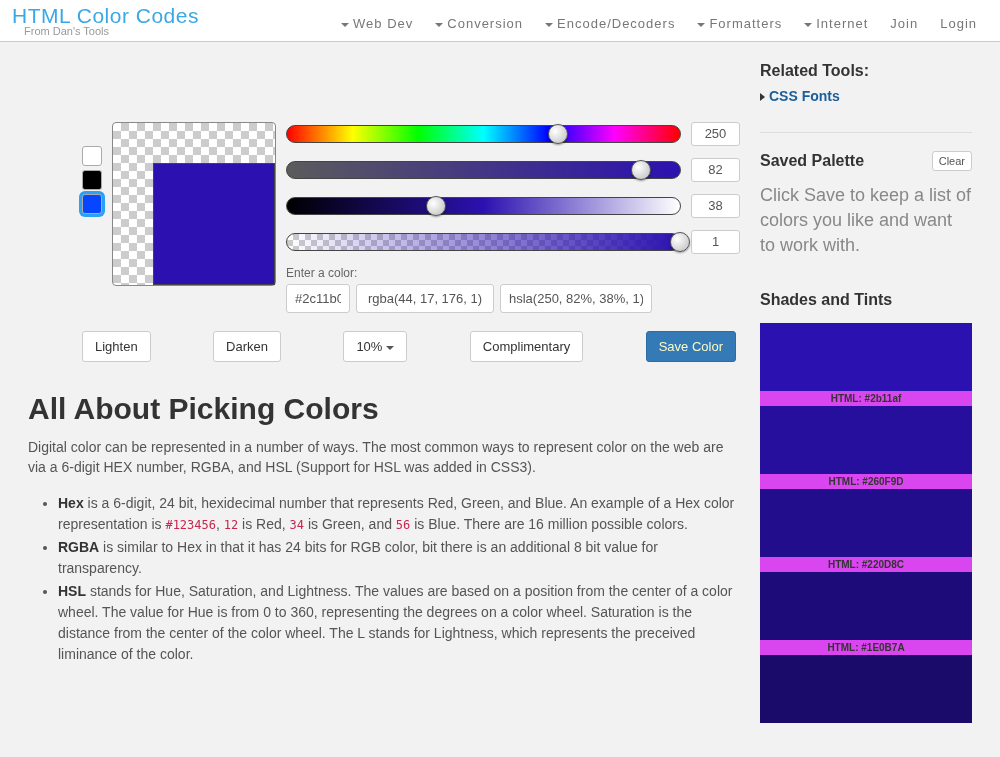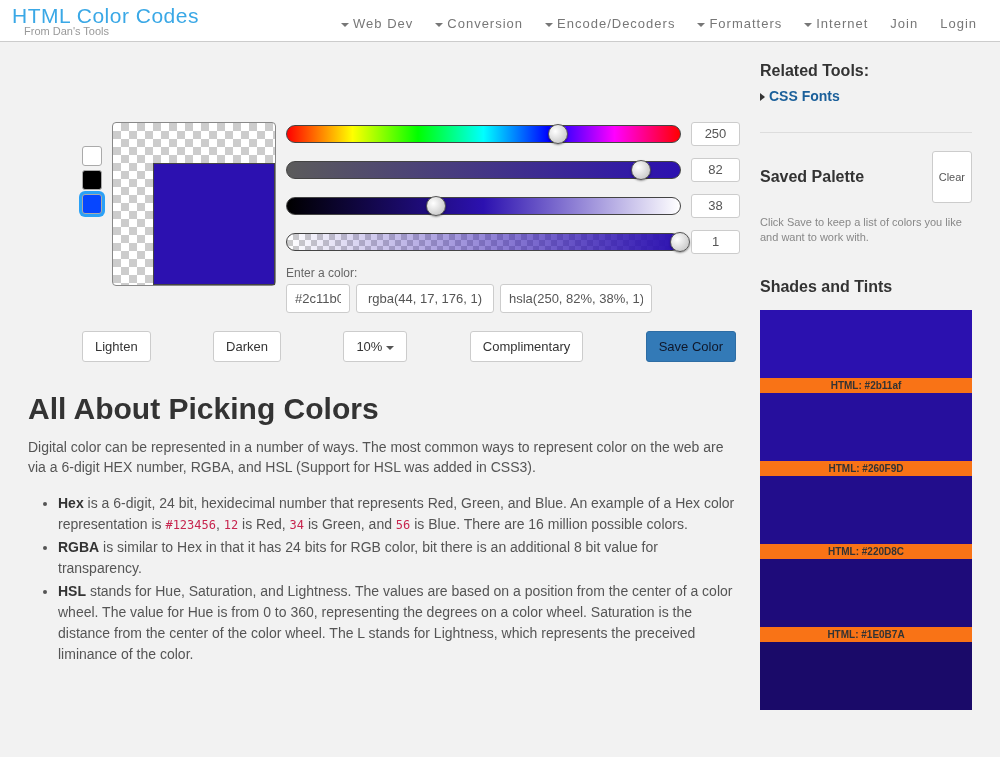--- a/index.html
+++ b/index.html
@@ -125,21 +125,21 @@
   .btn-row { display: flex; justify-content: space-between; gap: 12px; margin-top: 18px; margin-right:4px; margin-left:54px;}
   .btn {
     background: #fff;
     border: 1px solid #ccc;
     border-radius: 3px;
     padding: 7px 12px;
     font-size: 13px;
     color: #333;
     cursor: pointer;
   }
-  .btn.primary { background: #337ab7; border-color: #2e6da4; color: #0f172a; }
+  .btn.primary { background: #337ab7; border-color: #2e6da4; color: #fef9c3; }
   .caret-down.sm { border-top-color:#555; margin-left:4px; margin-right:0;}
   
   h1 {
     font-size: 30px;
     font-weight: 700;
     color: #333;
     margin: 30px 0 12px 0;
   }
   .right-col h2 {
     font-size: 16px;
@@ -158,27 +158,27 @@
     display: inline-block;
     border-top: 4px solid transparent;
     border-bottom: 4px solid transparent;
     border-left: 5px solid #333;
     margin-right: 4px;
   }
   .section-div { border-top: 1px solid #ddd; margin: 28px 0 18px 0; }
   .saved-hdr { display: flex; justify-content: space-between; align-items: center; margin-bottom: 12px; }
   .clear-btn {
     background: #fff; border:1px solid #ccc; border-radius:3px;
-    font-size: 11px; padding: 19px 6px; color:#555; cursor:pointer;
-  }
-  .saved-hint { font-size: 11px; color: #888; line-height: 1.4; }
+    font-size: 11px; padding: 3px 6px; color:#555; cursor:pointer;
+  }
+  .saved-hint { font-size: 18px; color: #888; line-height: 1.4; }
   .shades-title { margin: 32px 0 14px 0; }
   .shade-block { height: 68px; }
   .shade-label {
-    background: #f97316;
+    background: #d946ef;
     text-align: center;
     font-size: 10px;
     font-weight: 700;
     color: #333;
     padding: 2px 0;
   }
   
   .hue-grad { background: linear-gradient(to right, #ff0000, #ffff00, #00ff00, #00ffff, #0000ff, #ff00ff, #ff0000); }
   .sat-grad { background: linear-gradient(to right, #5b5b5b, #2c11b0); }
   .lig-grad { background: linear-gradient(to right, #000000, #2c11b0, #ffffff); }

